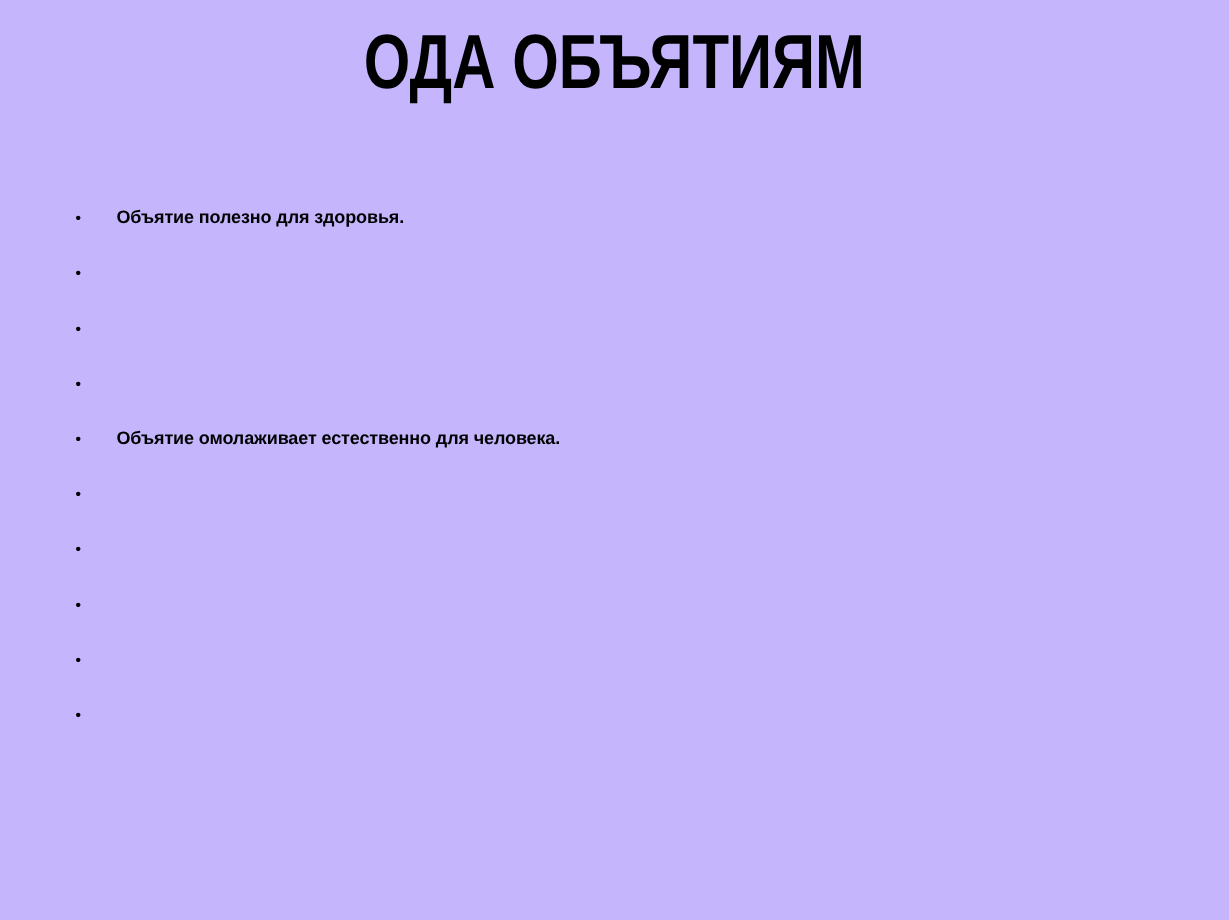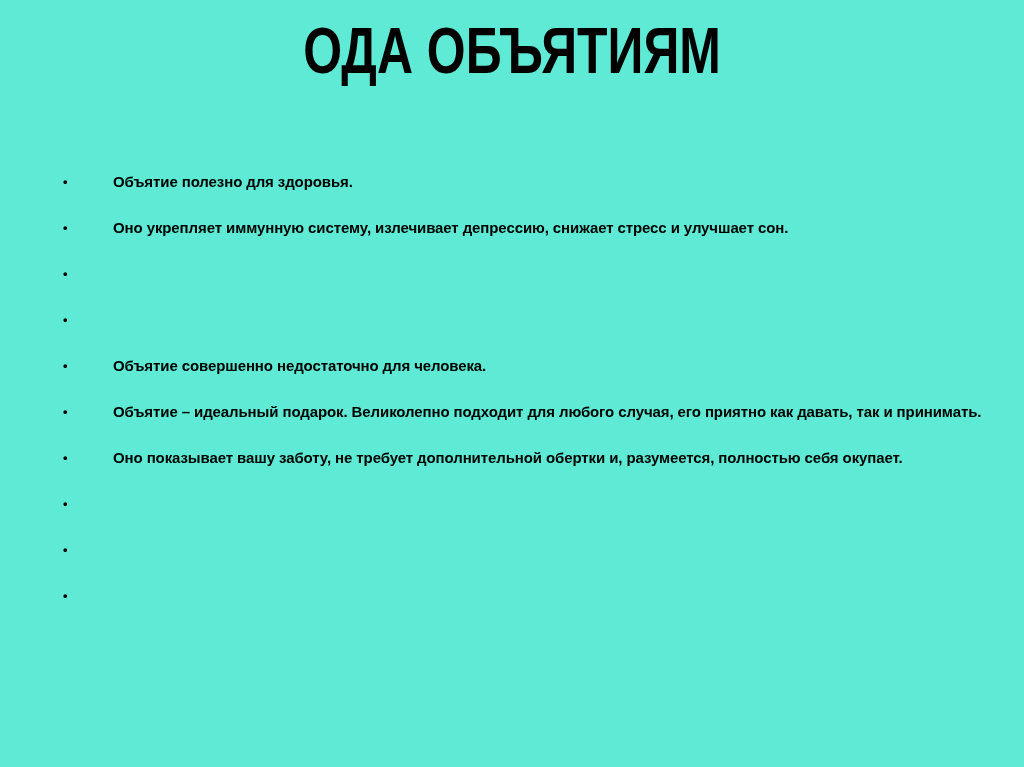--- a/index.html
+++ b/index.html
@@ -4,21 +4,21 @@
 <style>
   html, body {
     margin: 0;
     padding: 0;
     background: #ffffff;
   }
   .slide {
     position: relative;
     width: 1024px;
     height: 767px;
-    background: #5eead4;
+    background: #c4b5fd;
     overflow: hidden;
     font-family: "Liberation Sans", sans-serif;
     color: #000000;
   }
   .title {
     margin: 0;
     padding-top: 16px;
     text-align: center;
     font-size: 64px;
     font-weight: bold;
@@ -45,54 +45,50 @@
   }
   .bullet-marker {
     flex: 0 0 34px;
     width: 34px;
     font-size: 13px;
     line-height: 20px;
   }
   .bullet-text {
     flex: 0 1 auto;
     max-width: 872px;
-    margin-left: 16px;
   }
 </style>
 </head>
 <body>
 
 <div class="slide">
   <h1 class="title">ОДА ОБЪЯТИЯМ</h1>
   <ul class="bullets">
       <li>
         <span class="bullet-marker">•</span>
         <span class="bullet-text">Объятие полезно для здоровья.</span>
       </li>
       <li>
         <span class="bullet-marker">•</span>
-        <span class="bullet-text">Оно укрепляет иммунную систему, излечивает депрессию, снижает стресс и улучшает сон.</span>
       </li>
       <li>
         <span class="bullet-marker">•</span>
       </li>
       <li>
         <span class="bullet-marker">•</span>
       </li>
       <li>
         <span class="bullet-marker">•</span>
-        <span class="bullet-text">Объятие совершенно недостаточно для человека.</span>
+        <span class="bullet-text">Объятие омолаживает естественно для человека.</span>
       </li>
       <li>
         <span class="bullet-marker">•</span>
-        <span class="bullet-text">Объятие – идеальный подарок. Великолепно подходит для любого случая, его приятно как давать, так и принимать.</span>
       </li>
       <li>
         <span class="bullet-marker">•</span>
-        <span class="bullet-text">Оно показывает вашу заботу, не требует дополнительной обертки и, разумеется, полностью себя окупает.</span>
       </li>
       <li>
         <span class="bullet-marker">•</span>
       </li>
       <li>
         <span class="bullet-marker">•</span>
       </li>
       <li>
         <span class="bullet-marker">•</span>
       </li>

